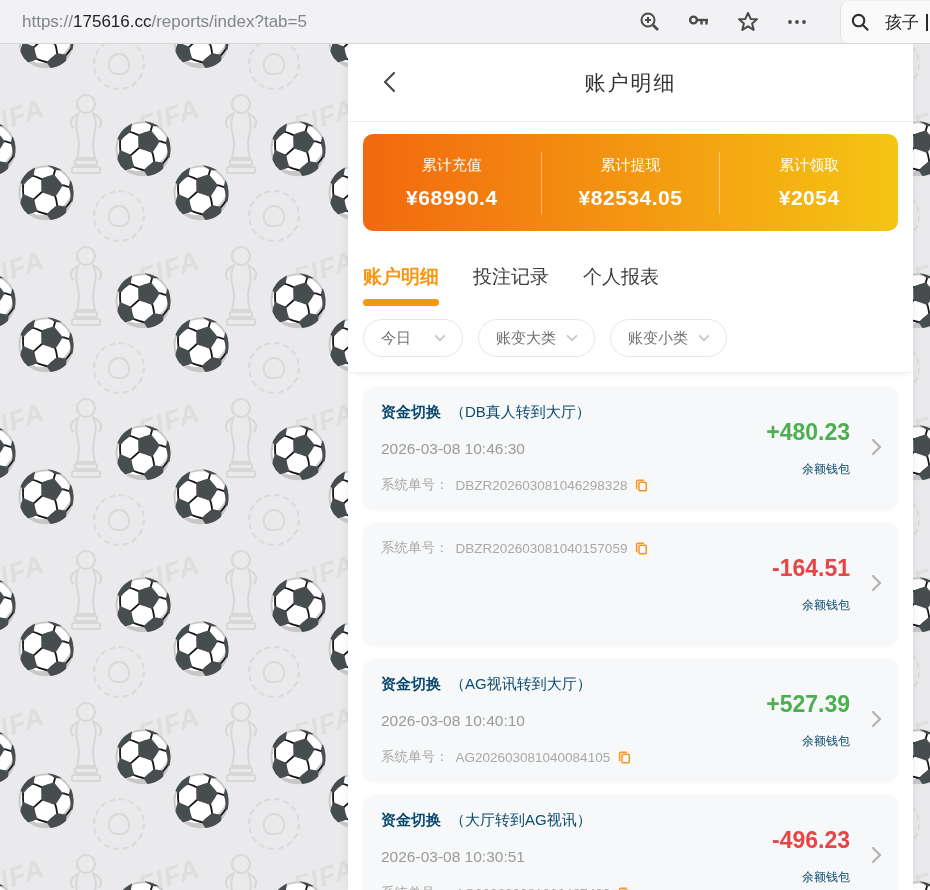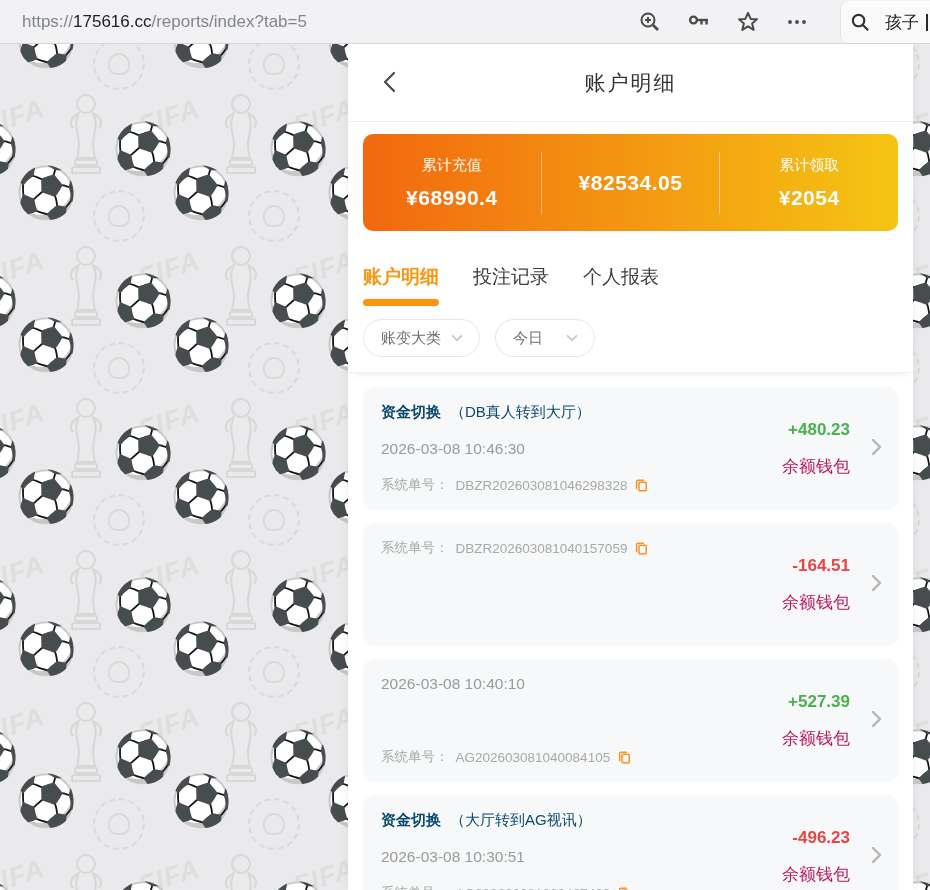--- a/index.html
+++ b/index.html
@@ -69,24 +69,24 @@
   .list{flex:1;padding:14px 15px;display:flex;flex-direction:column;gap:13px;overflow:hidden;}
   .card{flex:none;height:123px;background:#f7f8f9;border-radius:12px;padding:16px 18px;
     box-sizing:border-box;display:flex;position:relative;box-shadow:0 1px 3px rgba(0,0,0,.03);}
   .card-left{flex:1;display:flex;flex-direction:column;justify-content:space-between;}
   .row-title{font-size:15px;color:#0c4a6e;}
   .t-bold{font-weight:700;margin-right:9px;}
   .row-date{font-size:15.5px;color:#9a9a9a;}
   .row-order{font-size:13.5px;color:#a8a8a8;display:flex;align-items:center;gap:7px;}
   .card-right{width:130px;flex:none;display:flex;flex-direction:column;align-items:flex-end;
     justify-content:center;gap:15px;padding-right:30px;box-sizing:border-box;}
-  .amount{font-size:17px;font-weight:600;}
+  .amount{font-size:23px;font-weight:600;}
   .amount.pos{color:#4caf50;}
   .amount.neg{color:#e64545;}
-  .wallet{font-size:17px;color:#be185d;}
+  .wallet{font-size:12px;color:#0c4a6e;}
   .chev{position:absolute;right:12px;top:50%;transform:translateY(-50%);}
 </style>
 </head>
 <body>
 
 <div id="watermark">
     <div class="wm-ball" style="left: 15px; top: -28px; position: absolute;">⚽</div>
     <div class="wm-badge" style="left: 93px; top: -6px; position: absolute;"></div>
     <div class="wm-fifa" style="left: -17px; top: 58px; position: absolute;">FIFA</div>
     <div class="wm-trophy" style="left: 63px; top: 48px; position: absolute;"><svg width="46" height="88" viewBox="0 0 46 88" fill="none" stroke="#d7d7d7" stroke-width="2">
@@ -618,20 +618,21 @@
     <span class="page-title">账户明细</span>
   </div>
 
   <div class="summary-card">
     <div class="summary-col">
       <div class="summary-label">累计充值</div>
       <div class="summary-value">¥68990.4</div>
     </div>
     <div class="summary-sep"></div>
     <div class="summary-col">
+      <div class="summary-label">累计提现</div>
       <div class="summary-value">¥82534.05</div>
     </div>
     <div class="summary-sep"></div>
     <div class="summary-col">
       <div class="summary-label">累计领取</div>
       <div class="summary-value">¥2054</div>
     </div>
   </div>
 
   <div class="tabs">
@@ -643,28 +644,34 @@
       <span>投注记录</span>
       <span class="bar"></span>
     </div>
     <div class="tab">
       <span>个人报表</span>
       <span class="bar"></span>
     </div>
   </div>
 
   <div class="filters">
+    <div class="pill f1">
+      <span>今日</span>
+      <svg width="16" height="16" viewBox="0 0 18 18" fill="none" stroke="#c8c8c8" stroke-width="2" stroke-linecap="round">
+          <polyline points="4,6.5 9,11.5 14,6.5"></polyline>
+        </svg>
+    </div>
     <div class="pill f2">
       <span>账变大类</span>
       <svg width="16" height="16" viewBox="0 0 18 18" fill="none" stroke="#c8c8c8" stroke-width="2" stroke-linecap="round">
           <polyline points="4,6.5 9,11.5 14,6.5"></polyline>
         </svg>
     </div>
-    <div class="pill f1">
-      <span>今日</span>
+    <div class="pill f3">
+      <span>账变小类</span>
       <svg width="16" height="16" viewBox="0 0 18 18" fill="none" stroke="#c8c8c8" stroke-width="2" stroke-linecap="round">
           <polyline points="4,6.5 9,11.5 14,6.5"></polyline>
         </svg>
     </div>
   </div>
 
   <div class="list">
 
     <div class="card">
       <div class="card-left">
@@ -707,20 +714,21 @@
       </div>
       <span class="chev">
         <svg width="20" height="24" viewBox="0 0 20 24" fill="none" stroke="#b5b5b5" stroke-width="2.4" stroke-linecap="round" stroke-linejoin="round">
             <polyline points="7,5 14,12 7,19"></polyline>
           </svg>
       </span>
     </div>
 
     <div class="card">
       <div class="card-left">
+        <div class="row-title"><span class="t-bold">资金切换</span><span>（AG视讯转到大厅）</span></div>
         <div class="row-date">2026-03-08 10:40:10</div>
         <div class="row-order">
           <span>系统单号：</span>
           <span>AG202603081040084105</span>
           <svg width="15" height="15" viewBox="0 0 16 16" fill="none" stroke="#f7941d" stroke-width="1.6">
               <path d="M10.5 2.5 H4 a1.2 1.2 0 0 0 -1.2 1.2 V12"></path>
               <rect x="5.3" y="4.6" width="7.8" height="9" rx="1.2"></rect>
             </svg>
         </div>
       </div>

